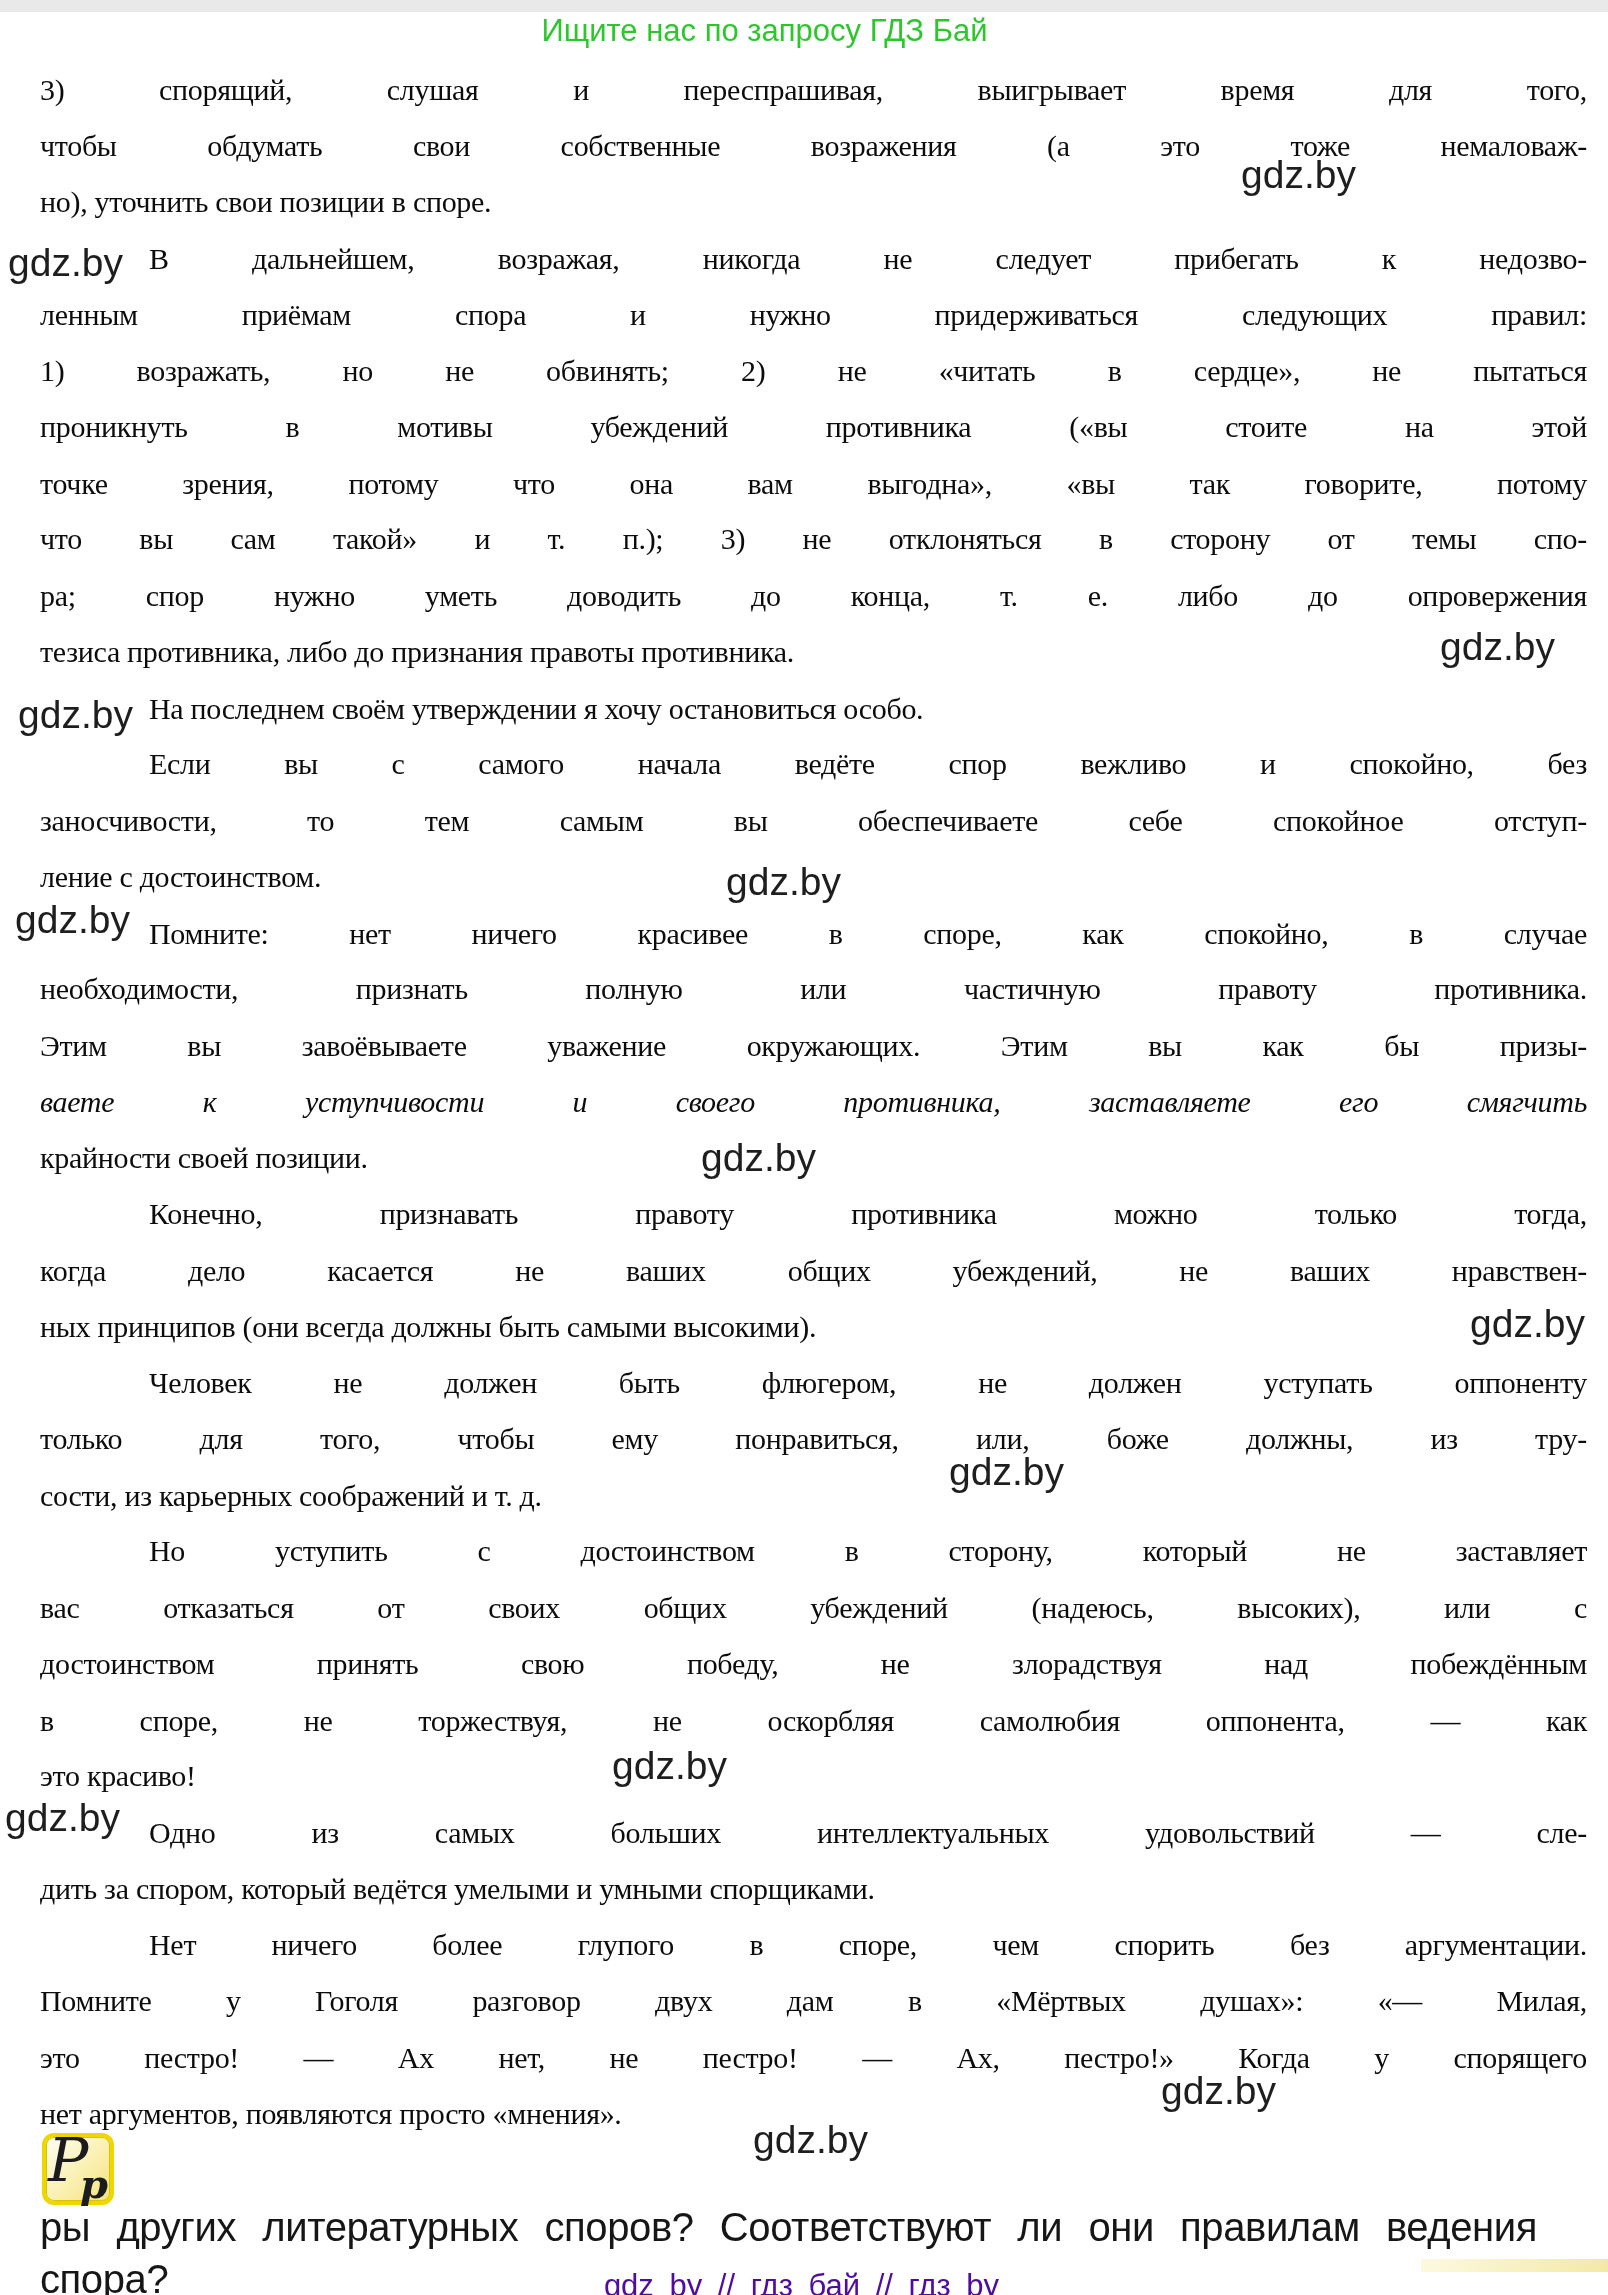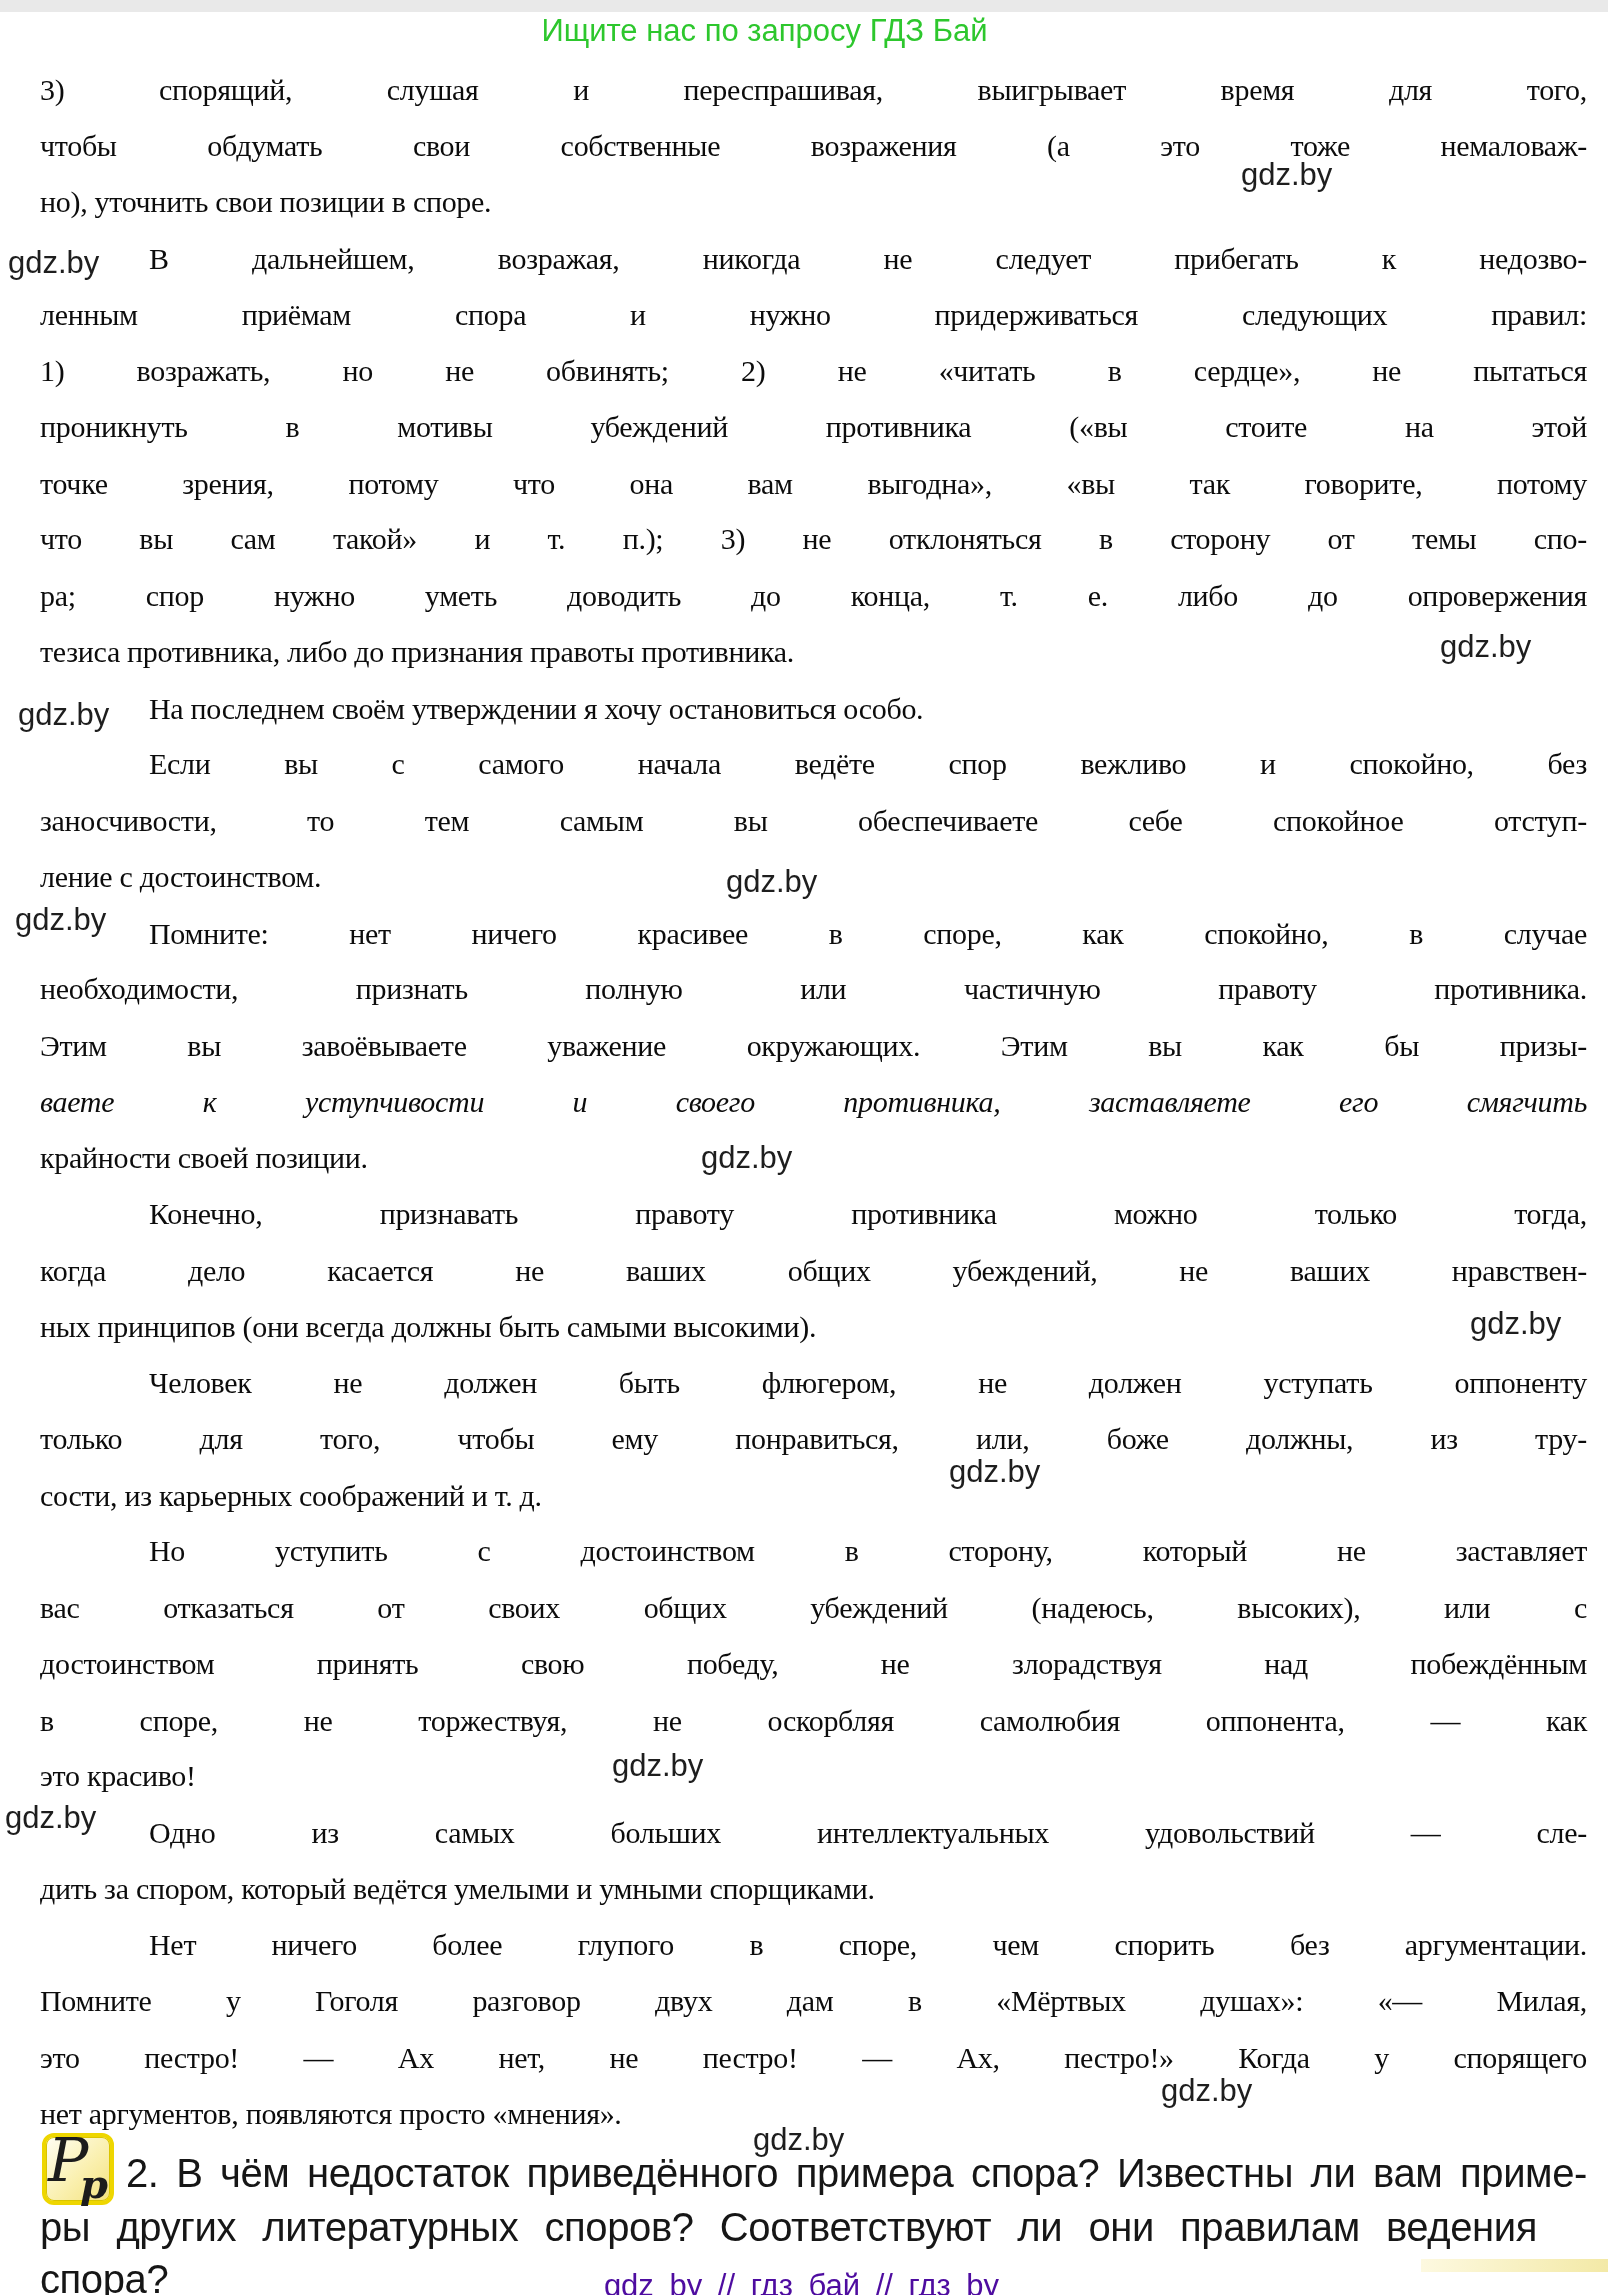--- a/index.html
+++ b/index.html
@@ -22,21 +22,21 @@
   }
   .line{
     position:absolute;left:40px;width:1547px;height:57px;line-height:57px;
     font-size:30px;letter-spacing:-0.3px;
     text-align:justify;text-align-last:justify;
   }
   .line.indent{padding-left:109px;width:1438px;}
   .line.end{text-align-last:left;}
   .wm{
     position:absolute;font-family:"Liberation Sans",sans-serif;
-    font-size:31px;line-height:31px;color:var(--wmcolor);white-space:nowrap;
+    font-size:39px;line-height:31px;color:var(--wmcolor);white-space:nowrap;
   }
   .ricon{
     position:absolute;left:42px;top:2121px;width:64px;height:64px;
     border:4px solid var(--iconborder);border-radius:12px;
     background:linear-gradient(135deg,#fffef4 0%,#faf0b0 55%,#f3e27e 100%);
     box-shadow:0 0 0 1px #d9c400 inset;
   }
   .ricon .big{
     position:absolute;left:2px;top:-12px;
     font-family:"DejaVu Serif",serif;font-style:italic;font-size:60px;
@@ -125,21 +125,20 @@
       <span class="wm" style="left: 5px; top: 1790px;">gdz.by</span>
       <span class="wm" style="left: 1161px; top: 2063px;">gdz.by</span>
       <span class="wm" style="left: 753px; top: 2112px;">gdz.by</span>
     </div>
 
   <div class="ricon">
     <span class="big">Р</span>
     <span class="small">р</span>
   </div>
 
-  <div class="qline" id="q1">2. В чём недостаток приведённого примера спора? Известны ли вам приме-</div>
   <div class="qline end" id="q2">ры других литературных споров? Соответствуют ли они правилам ведения спора?</div>
 
   <div class="strip"></div>
 
   <div class="footer">gdz by // гдз бай // гдз by</div>
 
 </div>
 
 
 </body></html>

